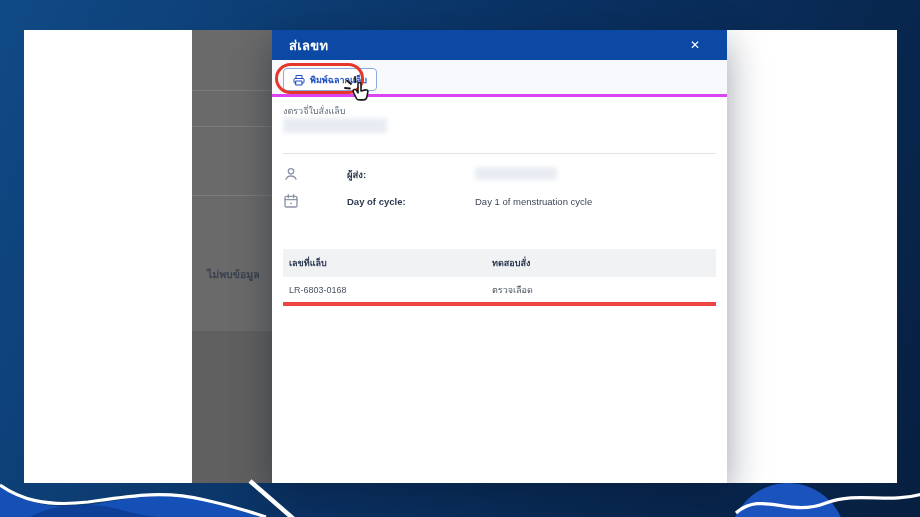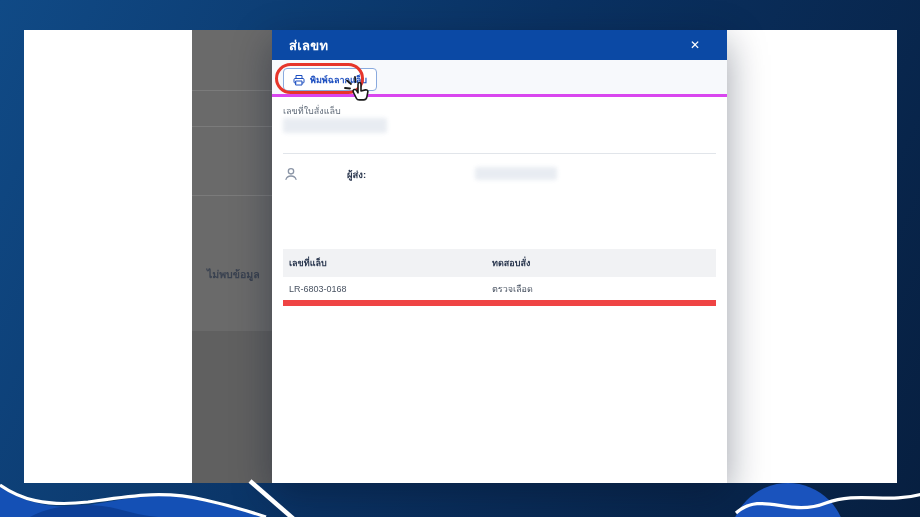--- a/index.html
+++ b/index.html
@@ -46,21 +46,21 @@
   .divider { left:11px; top:123px; width:433px; height:1px; background:#e1e5ea; }
 
   .info-row { left:11px; width:433px; height:20px; display:flex; align-items:center;gap:43px; }
   .info-ico { width:16px; height:16px; flex:0 0 16px; }
   .info-label { width:69px; margin-left:5px; font-size:9.5px; font-weight:bold; color:#2e3a51; }
   .info-value { margin-left:16px; font-size:9.5px; color:#3d4757; position:relative; }
   .blur-sender { width:82px; height:13px; }
 
   .table { left:11px; top:219px; width:433px; }
   .t-head { height:28px; background:#f1f2f4; display:flex; align-items:center; padding:0 6px; }
-  .t-row  { height:29px; border-bottom:6px solid #ef4444; display:flex; align-items:center; padding:0 6px; }
+  .t-row  { height:29px; border-bottom:4px solid #ef4444; display:flex; align-items:center; padding:0 6px; }
   .c1 { width:203px; }
   .t-head .cell { font-size:9px; font-weight:bold; color:#2c3950; }
   .t-row  .cell { font-size:9px; color:#495362; }
 
   svg { display:block; }
 </style>
 </head>
 <body>
 
 <div class="abs page"></div>
@@ -97,36 +97,49 @@
         <g stroke="#1a1a1a" stroke-width="1.8" stroke-linecap="round">
           <line x1="2" y1="13" x2="7" y2="13.5"></line>
           <line x1="4" y1="5.5" x2="8" y2="9"></line>
           <line x1="12" y1="2" x2="12.5" y2="7"></line>
         </g>
         <path d="M13.5 23.5 L10.5 17.5 q-1.1-2.2 .7-2.9 q1.5-.6 2.6 1.2 l1.2 2 V9.2 q0-1.7 1.5-1.7 q1.5 0 1.5 1.7 V16 l4.4-1.1 q2.2-.4 2.5 1.5 l-1 5.5 q-.5 3-3.3 3 h-4.3 q-2.1 0-2.8-1.4 Z" fill="#ffffff" stroke="#1a1a1a" stroke-width="1.6" stroke-linejoin="round"></path>
       </svg>
     </span>
   </div>
 
-  <div class="abs order-label">เลขที่ใบสั่งแล็บ</div>
+  <div class="abs order-label">งตรวจี่ใบสั่งแล็บ</div>
   <div class="abs redacted blur-order"></div>
 
   <div class="abs divider"></div>
 
   <div class="abs info-row" style="top:134px">
     <span class="info-ico">
       <svg width="16" height="16" viewBox="0 0 24 24" fill="none" stroke="#8b95a6" stroke-width="2" stroke-linecap="round">
         <circle cx="12" cy="8" r="4"></circle>
           <path d="M4.5 20 q1.5-5 7.5-5 t7.5 5"></path>
       </svg>
     </span>
     <span class="info-label">ผู้ส่ง:</span>
     <span class="info-value"><span class="redacted blur-sender" style="display:inline-block"></span></span>
   </div>
 
+  <div class="abs info-row" style="top:161px">
+    <span class="info-ico">
+      <svg width="16" height="16" viewBox="0 0 24 24" fill="none" stroke="#8b95a6" stroke-width="2" stroke-linecap="round">
+        <rect x="3" y="5" width="18" height="16" rx="2"></rect>
+          <line x1="8" y1="2.5" x2="8" y2="7"></line>
+          <line x1="16" y1="2.5" x2="16" y2="7"></line>
+          <line x1="3" y1="10" x2="21" y2="10"></line>
+          <circle cx="12" cy="15.5" r="1.4" fill="#8b95a6" stroke="none"></circle>
+      </svg>
+    </span>
+    <span class="info-label">Day of cycle:</span>
+    <span class="info-value">Day 1 of menstruation cycle</span>
+  </div>
 
 
   <div class="abs table">
     <div class="t-head">
       <span class="cell c1">เลขที่แล็บ</span>
       <span class="cell">ทดสอบสั่ง</span>
     </div>
     <div class="t-row">
       <span class="cell c1">LR-6803-0168</span>
       <span class="cell">ตรวจเลือด</span>

